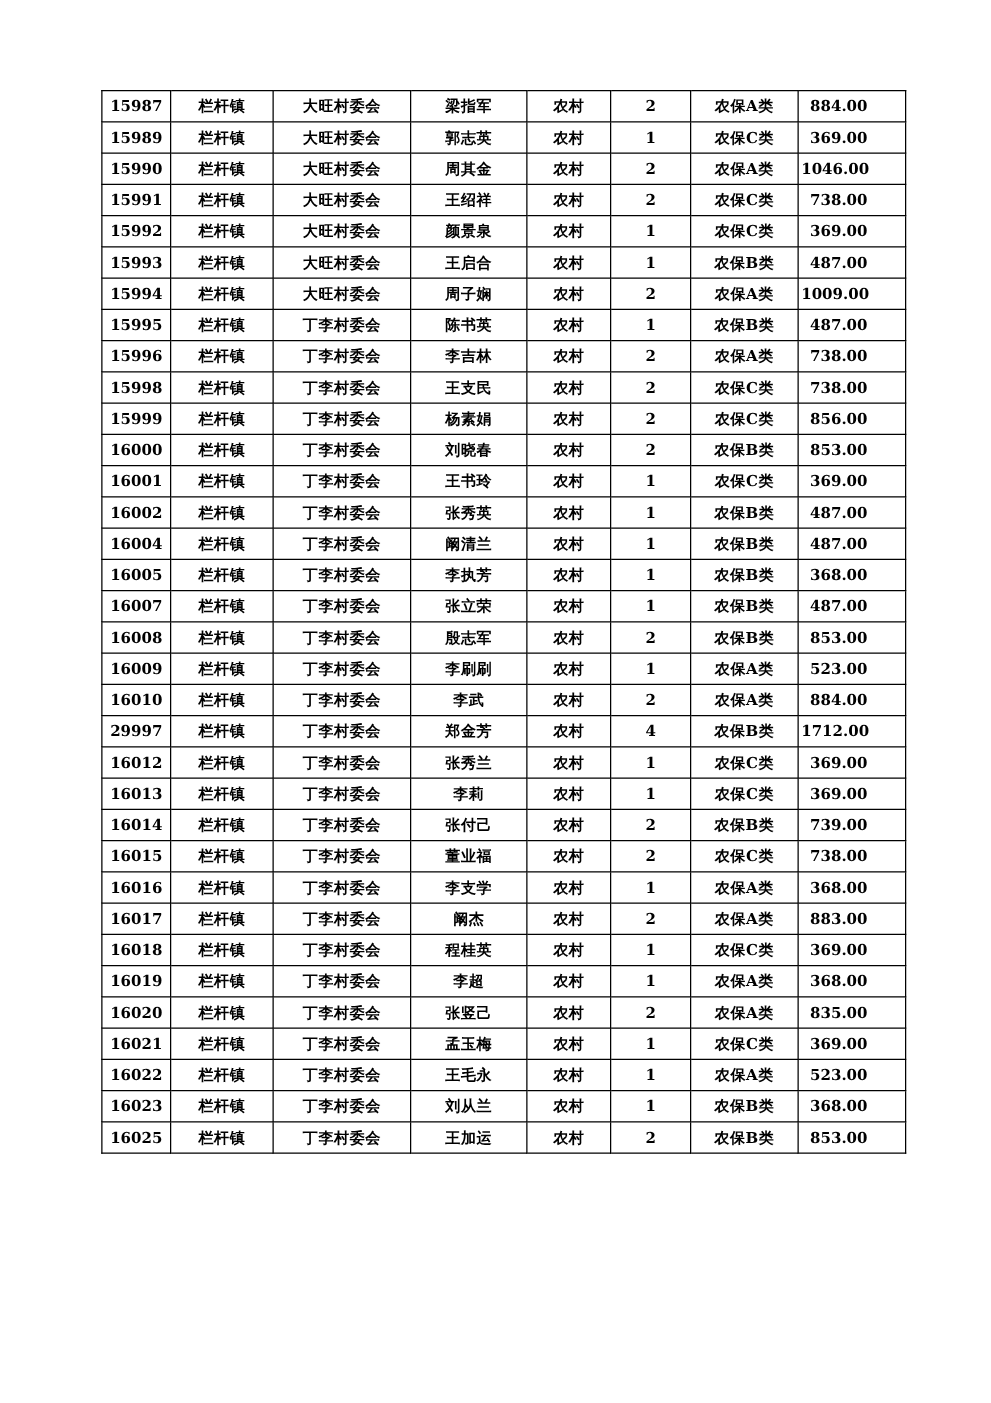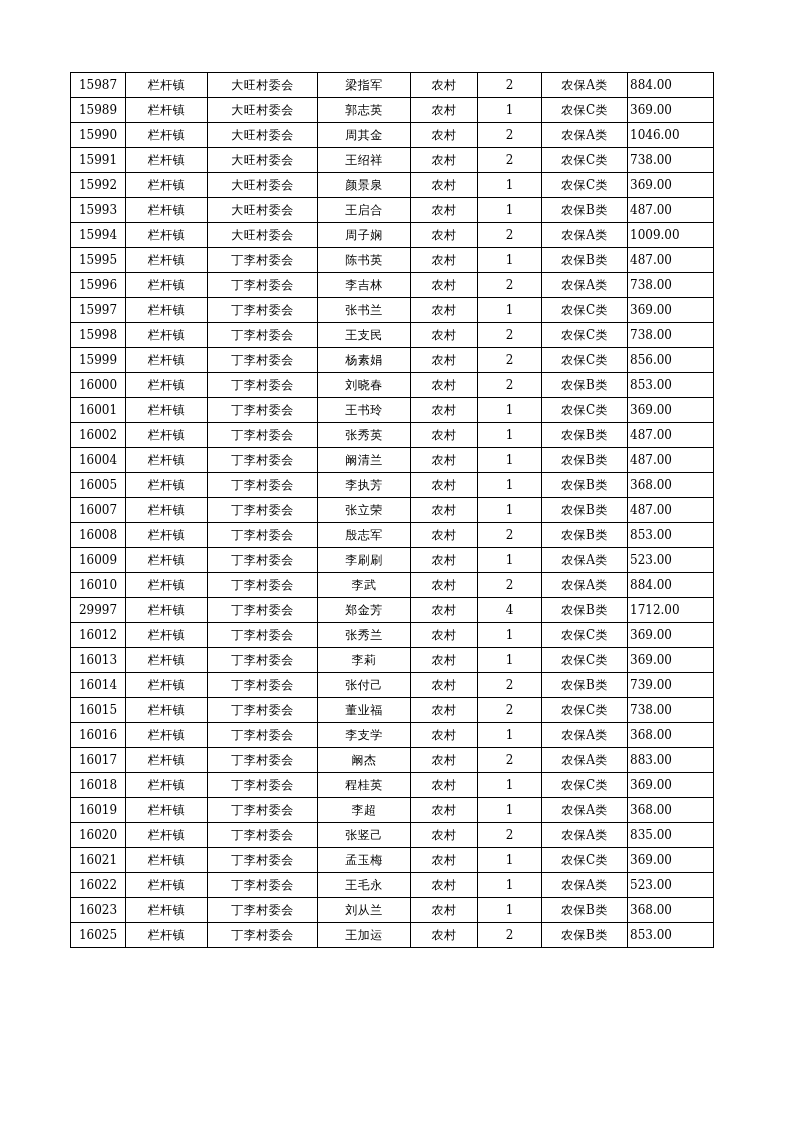--- a/index.html
+++ b/index.html
@@ -15,42 +15,43 @@
     color: #000000;
   }
   .page {
     position: absolute;
     left: 0; top: 0;
     width: 793px; height: 1122px;
     background: #ffffff;
   }
   .table-wrap {
     position: absolute;
-    left: 70px;
+    left: 81px;
     top: 72px;
     width: 643px;
+    font-weight: bold;
   }
   table.data-table {
     border-collapse: collapse;
     table-layout: fixed;
     width: 643px;
     font-size: 12px;
   }
   table.data-table td {
     border: 1px solid #000000;
     height: 24px;
     padding: 0 2px;
     text-align: center;
     vertical-align: middle;
     overflow: hidden;
     white-space: nowrap;
     letter-spacing: 0.5px;
   }
   table.data-table td.col-7 {
-    text-align: left;
+    text-align: right;
     padding-right: 30px;
     letter-spacing: 0;
   }
   table.data-table td.col-0 {
     letter-spacing: 0;
   }
   table.data-table td.col-5 {
     letter-spacing: 0;
   }
   col.c0 { width: 55px; }
@@ -163,30 +164,20 @@
             <td class="col-0">15996</td>
             <td class="col-1">栏杆镇</td>
             <td class="col-2">丁李村委会</td>
             <td class="col-3">李吉林</td>
             <td class="col-4">农村</td>
             <td class="col-5">2</td>
             <td class="col-6">农保A类</td>
             <td class="col-7">738.00</td>
           </tr>
           <tr>
-            <td class="col-0">15997</td>
-            <td class="col-1">栏杆镇</td>
-            <td class="col-2">丁李村委会</td>
-            <td class="col-3">张书兰</td>
-            <td class="col-4">农村</td>
-            <td class="col-5">1</td>
-            <td class="col-6">农保C类</td>
-            <td class="col-7">369.00</td>
-          </tr>
-          <tr>
             <td class="col-0">15998</td>
             <td class="col-1">栏杆镇</td>
             <td class="col-2">丁李村委会</td>
             <td class="col-3">王支民</td>
             <td class="col-4">农村</td>
             <td class="col-5">2</td>
             <td class="col-6">农保C类</td>
             <td class="col-7">738.00</td>
           </tr>
           <tr>

